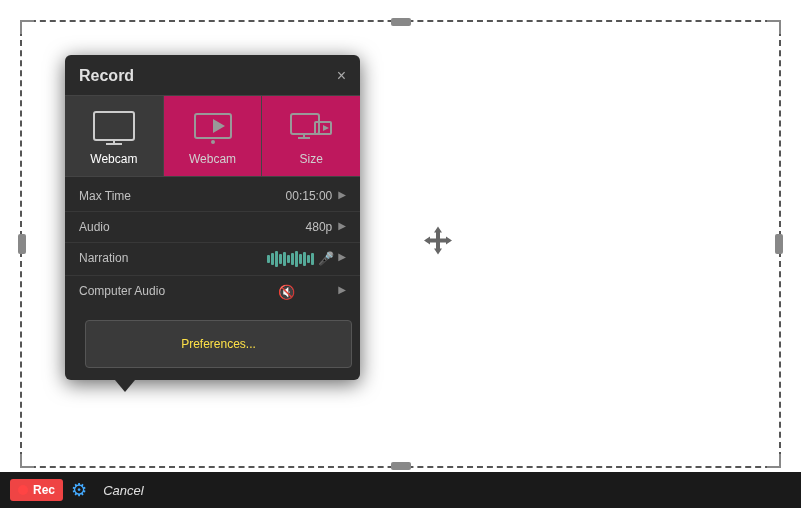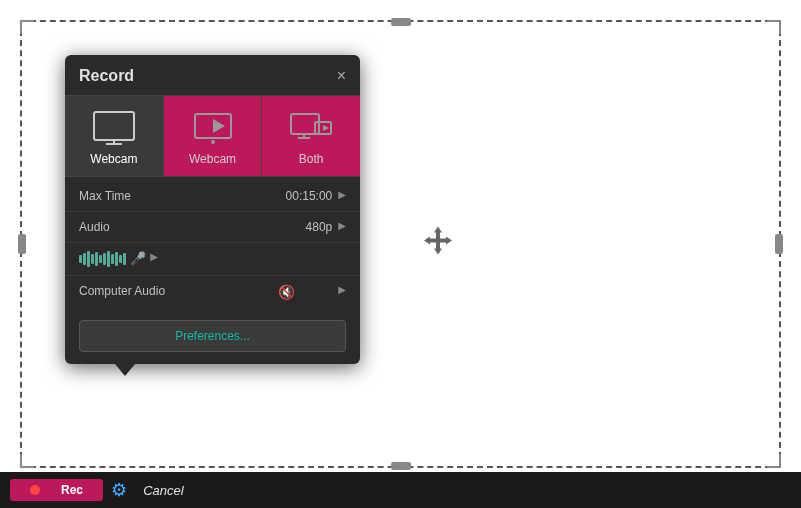--- a/index.html
+++ b/index.html
@@ -186,26 +186,26 @@
 
     .chevron-right {
       color: #888;
       font-size: 10px;
     }
 
     
     .preferences-btn {
       display: block;
       width: calc(100% - 28px);
-      margin: 8px 14px 12px 14px;
-      padding: 8px;
+      margin: 8px 14px 12px 20px;
+      padding: 16px;
       background: #3a3a3a;
       border: 1px solid #555;
       border-radius: 4px;
-      color: #14b8a6;
+      color: #fde047;
       font-size: 12px;
       text-align: center;
       cursor: pointer;
     }
 
     
     .bottom-toolbar {
       position: absolute;
       bottom: 0;
       left: 0;
@@ -214,25 +214,25 @@
       background: #1a1a1a;
       display: flex;
       align-items: center;
       padding: 0 10px;
       gap: 4px;
     }
 
     .rec-btn {
       display: flex;
       align-items: center;
-      gap: 21px;
-      background: #be185d;
+      gap: 5px;
+      background: #ef4444;
       border: none;
       border-radius: 3px;
-      padding: 4px 20px;
+      padding: 4px 8px;
       cursor: pointer;
     }
 
     .rec-dot {
       width: 10px;
       height: 10px;
       background: #ff4444;
       border-radius: 50%;
     }
 
@@ -311,39 +311,40 @@
 
     <div class="source-item">
       <svg class="source-icon" viewBox="0 0 44 36" fill="none" stroke="#999" stroke-width="2">
         <rect x="2" y="4" width="28" height="20" rx="2"></rect>
         <line x1="12" y1="24" x2="18" y2="24"></line>
         <line x1="15" y1="24" x2="15" y2="28"></line>
         <line x1="9" y1="28" x2="21" y2="28"></line>
         <rect x="26" y="12" width="16" height="12" rx="1"></rect>
         <polygon points="34,15 34,21 40,18" fill="#999" stroke="none"></polygon>
       </svg>
-      <span class="source-label">Both</span>
+      <span class="source-label">Size</span>
     </div>
   </div>
 
   <div class="settings-section">
 
     <div class="setting-row">
       <span class="setting-label">Max Time</span>
       <span class="setting-value">00:15:00</span>
       <span class="chevron-right">▶</span>
     </div>
 
     <div class="setting-row">
       <span class="setting-label">Audio</span>
       <span class="setting-value">480p</span>
       <span class="chevron-right">▶</span>
     </div>
 
     <div class="setting-row">
+      <span class="setting-label">Narration</span>
       <div class="narration-bars">
         <div class="narration-bar" style="height:8px"></div>
         <div class="narration-bar" style="height:12px"></div>
         <div class="narration-bar" style="height:16px"></div>
         <div class="narration-bar" style="height:10px"></div>
         <div class="narration-bar" style="height:14px"></div>
         <div class="narration-bar" style="height:8px"></div>
         <div class="narration-bar" style="height:12px"></div>
         <div class="narration-bar" style="height:16px"></div>
         <div class="narration-bar" style="height:10px"></div>

